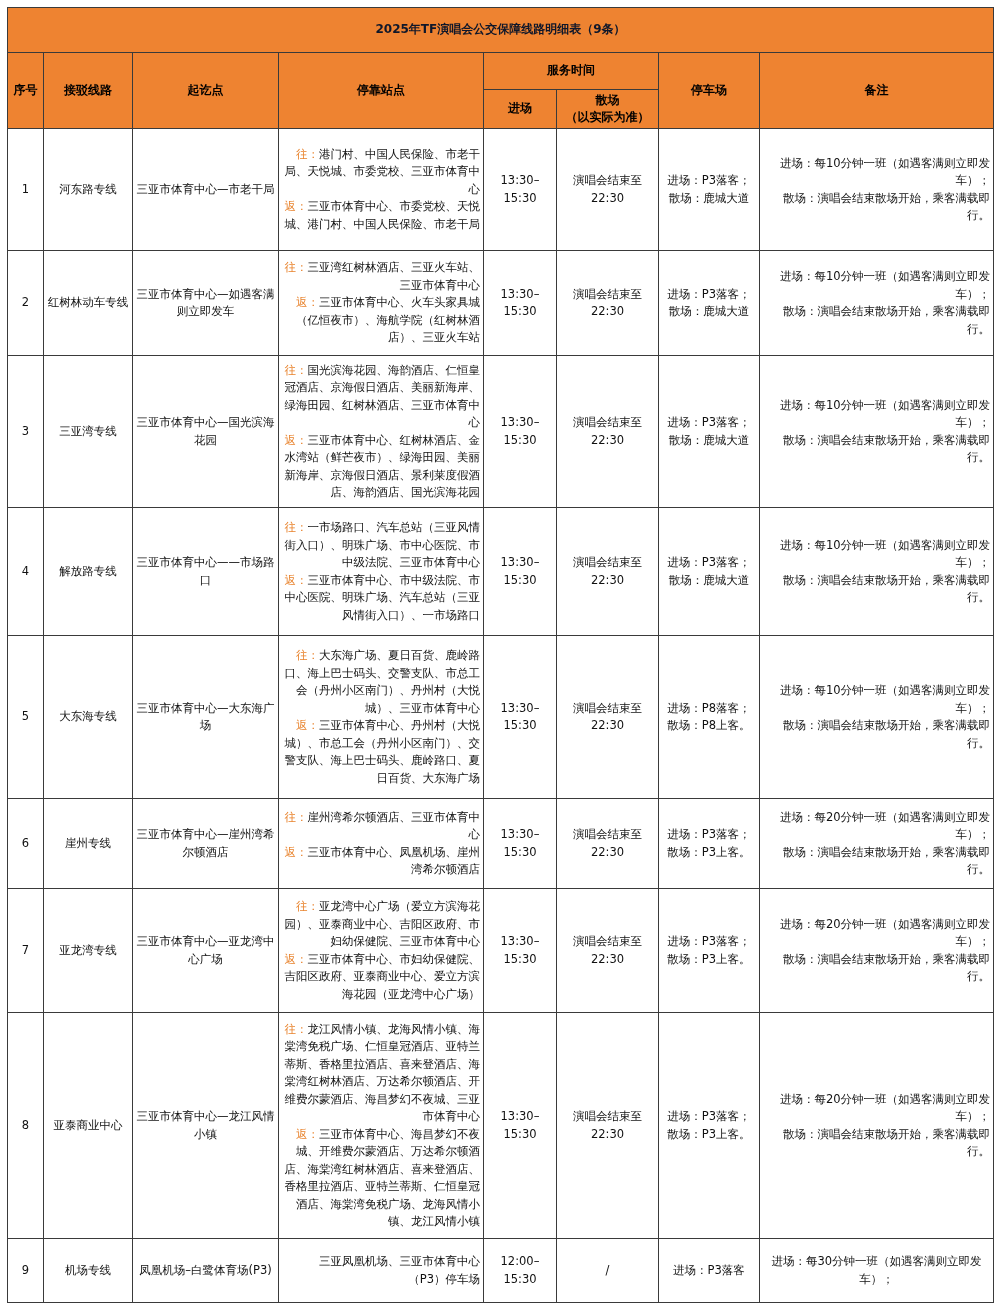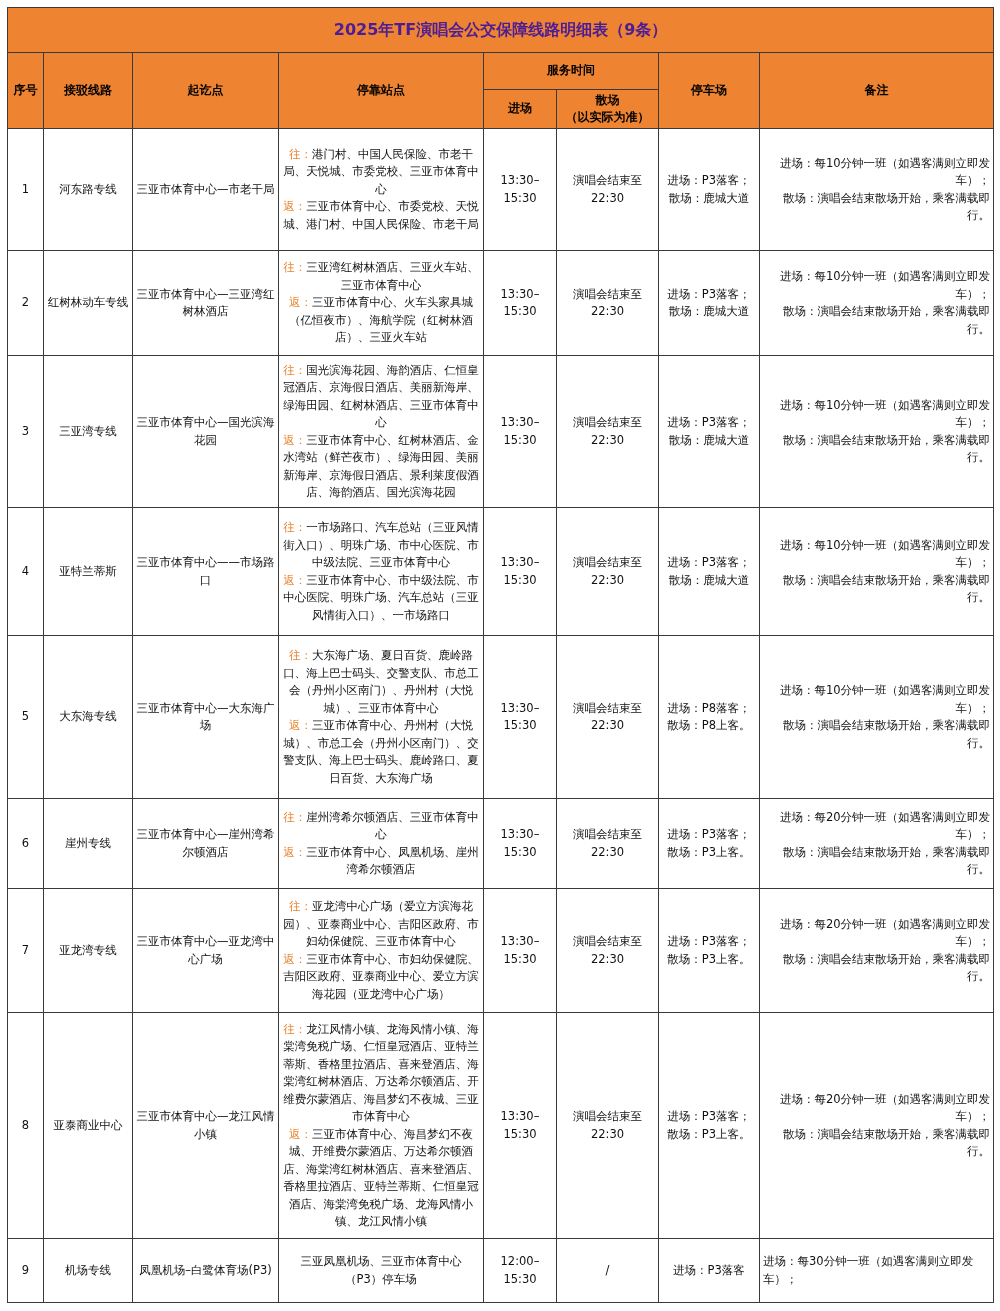--- a/index.html
+++ b/index.html
@@ -8,26 +8,26 @@
   table.sheet {
     position: absolute; left: 7px; top: 7px; width: 986px;
     border-collapse: collapse; table-layout: fixed;
     font-size: 11.5px; line-height: 17.5px;
   }
   table.sheet td, table.sheet th {
     border: 1px solid #3a3a3a; padding: 0 3px; vertical-align: middle;
   }
   .title-cell {
     background: #ee8331; height: 44px; text-align: center;
-    font-size: 16px; font-weight: bold; color: #4c1d95;
+    font-size: 12px; font-weight: bold; color: #0f172a;
     border-top: none; border-left: none; border-right: none;
   }
   .hdr { background: #ee8331; text-align: center; font-weight: bold; font-size: 12px; color: #000000; }
   .c { text-align: center; }
-  .stops { text-align: center; padding-left: 2px; }
+  .stops { text-align: right; padding-left: 2px; }
   .dir { color: #e8832d; }
   .note { text-align: right; padding-left: 2px; }
   tbody td { background: #fff; }
 </style>
 </head>
 <body>
 
 <table class="sheet">
   <colgroup>
     <col style="width:36px">
@@ -76,21 +76,21 @@
       <div>散场：鹿城大道</div>
     </td>
     <td class="note">
       <div>进场：每10分钟一班（如遇客满则立即发车）；</div>
       <div>散场：演唱会结束散场开始，乘客满载即行。</div>
     </td>
   </tr>
       <tr style="height: 105px;">
     <td class="c">2</td>
     <td class="c">红树林动车专线</td>
-    <td class="c">三亚市体育中心—三亚湾红树林酒店</td>
+    <td class="c">三亚市体育中心—如遇客满则立即发车</td>
     <td class="stops">
       <div><span class="dir">往：</span><span>三亚湾红树林酒店、三亚火车站、三亚市体育中心</span></div>
       <div><span class="dir">返：</span><span>三亚市体育中心、火车头家具城（亿恒夜市）、海航学院（红树林酒店）、三亚火车站</span></div>
     </td>
     <td class="c">13:30–15:30</td>
     <td class="c">演唱会结束至22:30</td>
     <td class="c">
       <div>进场：P3落客；</div>
       <div>散场：鹿城大道</div>
     </td>
@@ -113,21 +113,21 @@
       <div>进场：P3落客；</div>
       <div>散场：鹿城大道</div>
     </td>
     <td class="note">
       <div>进场：每10分钟一班（如遇客满则立即发车）；</div>
       <div>散场：演唱会结束散场开始，乘客满载即行。</div>
     </td>
   </tr>
       <tr style="height: 128px;">
     <td class="c">4</td>
-    <td class="c">亚特兰蒂斯</td>
+    <td class="c">解放路专线</td>
     <td class="c">三亚市体育中心——市场路口</td>
     <td class="stops">
       <div><span class="dir">往：</span><span>一市场路口、汽车总站（三亚风情街入口）、明珠广场、市中心医院、市中级法院、三亚市体育中心</span></div>
       <div><span class="dir">返：</span><span>三亚市体育中心、市中级法院、市中心医院、明珠广场、汽车总站（三亚风情街入口）、一市场路口</span></div>
     </td>
     <td class="c">13:30–15:30</td>
     <td class="c">演唱会结束至22:30</td>
     <td class="c">
       <div>进场：P3落客；</div>
       <div>散场：鹿城大道</div>
@@ -219,19 +219,19 @@
     <td class="c">凤凰机场–白鹭体育场(P3)</td>
     <td class="stops">
           <div>三亚凤凰机场、三亚市体育中心（P3）停车场</div>
         </td>
     <td class="c">12:00–15:30</td>
     <td class="c">/</td>
     <td class="c">
       <div>进场：P3落客</div>
 
     </td>
-    <td class="note" style="text-align: left; margin-top: 22px;">
+    <td class="note" style="text-align: center; margin-top: 22px;">
       <div>进场：每30分钟一班（如遇客满则立即发车）；</div>
 
     </td>
   </tr>
     </tbody>
 </table>
 
 </body></html>

